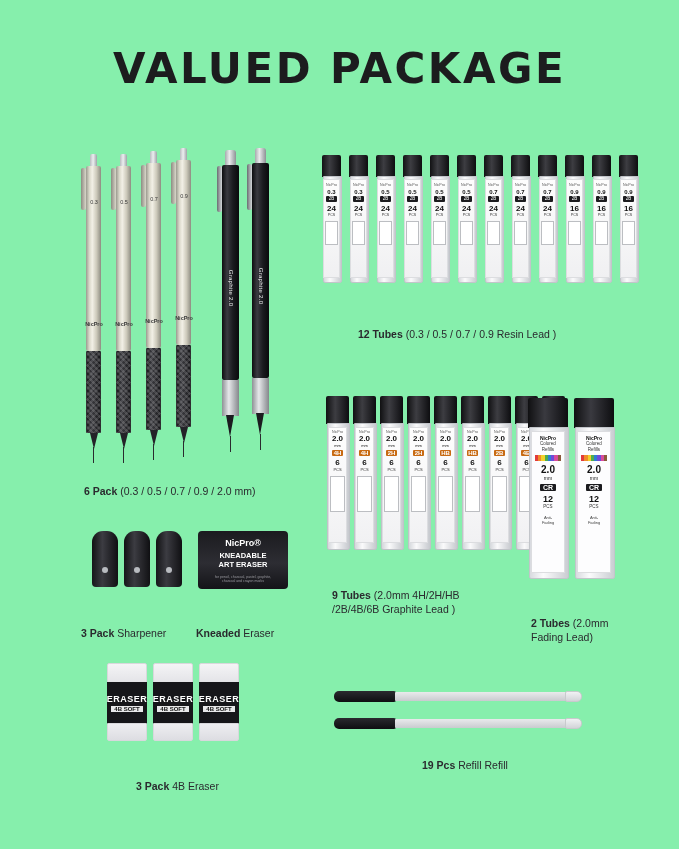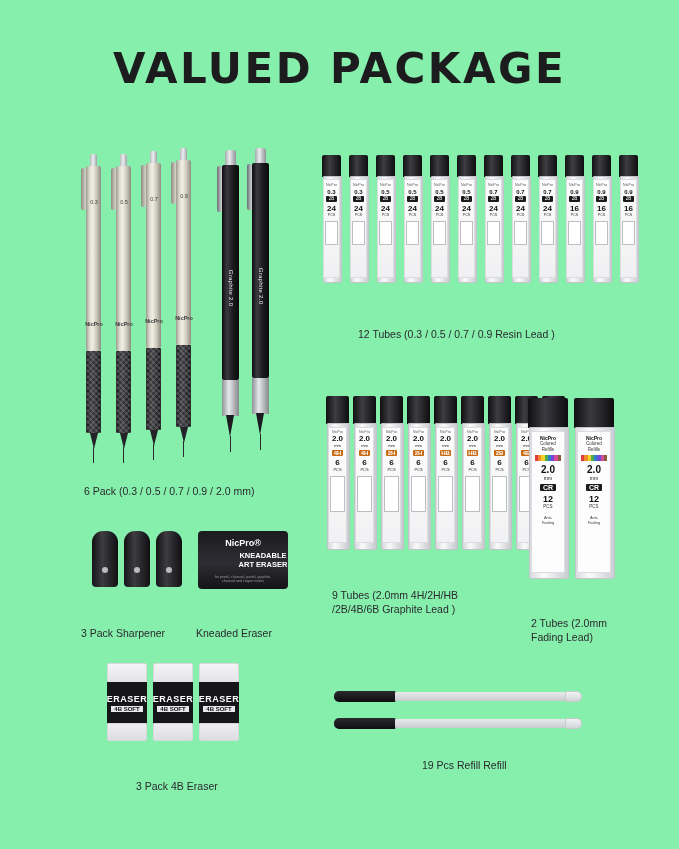--- a/index.html
+++ b/index.html
@@ -32,21 +32,21 @@
   }
   
   .cap {
     position: absolute;
     font-size: 10.5px;
     color: #2a2a2e;
     line-height: 14px;
     white-space: pre-line;
   }
   .cap b {
-    font-weight: 400;
+    font-weight: 700;
   }
   
   .mp {
     position: absolute;
     width: 15px;
   }
   .mp .cap-top {
     position: absolute;
     top: 0; left: 4px;
     width: 7px; height: 13px;
@@ -307,21 +307,20 @@
     border-radius: 4px;
   }
   .kbox .kbrand {
     position: absolute; top: 7px; left: 0; width: 90px;
     text-align: center; color: #fff; font-size: 9px; font-weight: 700;
   }
   .kbox .kname {
     position: absolute; top: 20px; left: 0; width: 90px;
     text-align: center; color: #fff; font-size: 7.5px; font-weight: 700;
     line-height: 9px;
-    padding-left: 20px;
   }
   .kbox .kfoot {
     position: absolute; top: 44px; left: 0; width: 90px;
     text-align: center; color: #9a9aa0; font-size: 3.5px;
   }
   
   .er { position: absolute; width: 40px; height: 78px; }
   .er .sleeveTop {
     position: absolute; top: 0; left: 0; width: 40px; height: 20px;
     background: linear-gradient(180deg,#f4f4f6,#e4e4e8);

